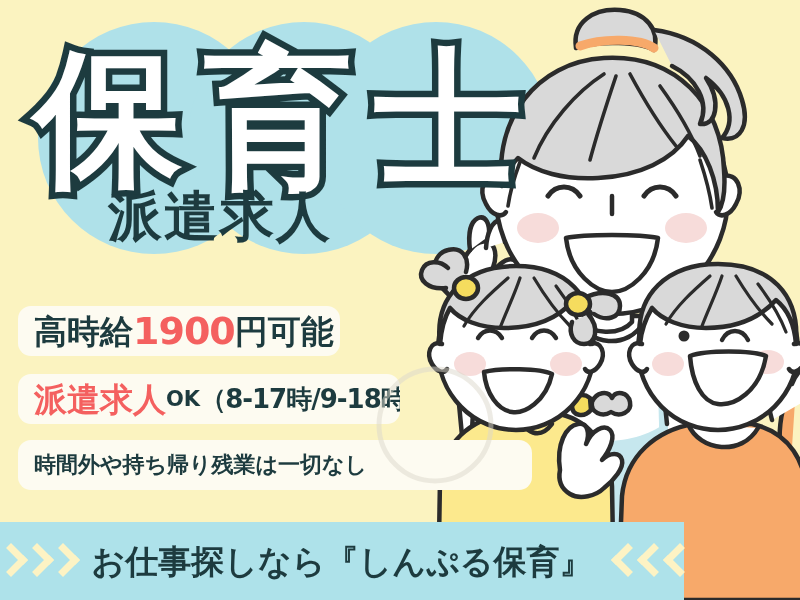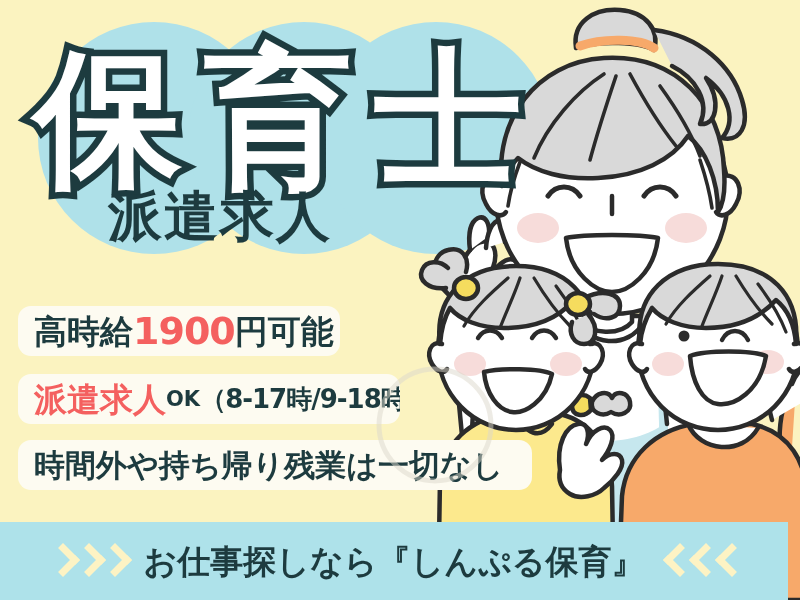--- a/index.html
+++ b/index.html
@@ -86,28 +86,28 @@
     font-size: 33px;
     font-weight: bold;
     line-height: 1;
     color: #1d3b3f;
     letter-spacing: 0px;
   }
   .ft.accent { color: #f4605f; }
   .ft.num    { color: #f4605f; font-size: 38px; letter-spacing: -1px; }
   .ft.ok     { font-size: 21px; }
   .ft.small  { font-size: 26px; letter-spacing: -1px; }
-  #feature-text-3 { font-size: 31px; }
+  #feature-text-3 { font-size: 22px; }
 
   
   #bottom-banner {
     position: absolute;
     left: 0;
     bottom: 0;
-    width: 788px;
+    width: 684px;
     height: 78px;
     background: #aee2ea;
     display: flex;
     align-items: center;
     justify-content: center;
     gap: 22px;
     z-index: 9;
   }
   .chev-group { display: flex; gap: 6px; align-items: center; }
   .chev {

